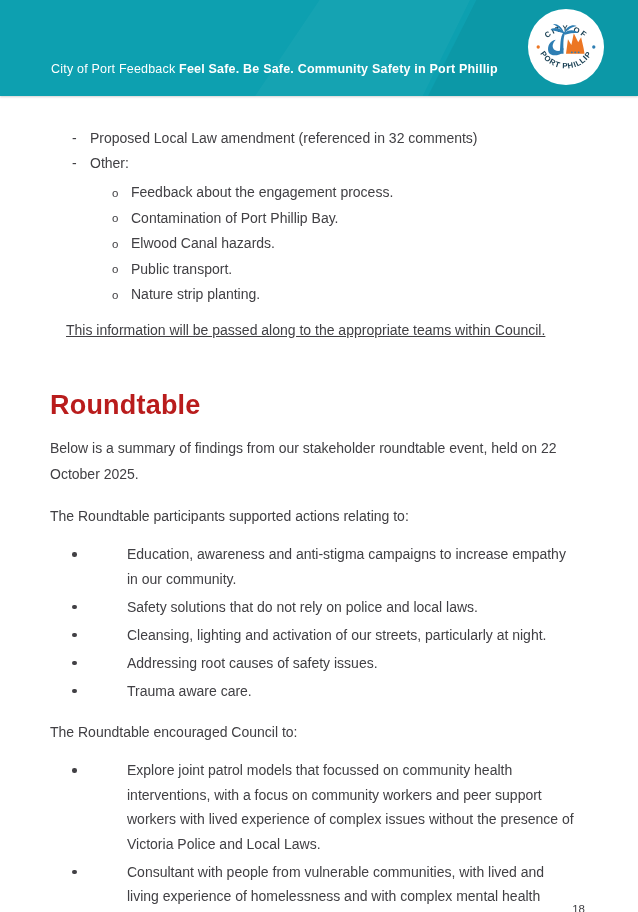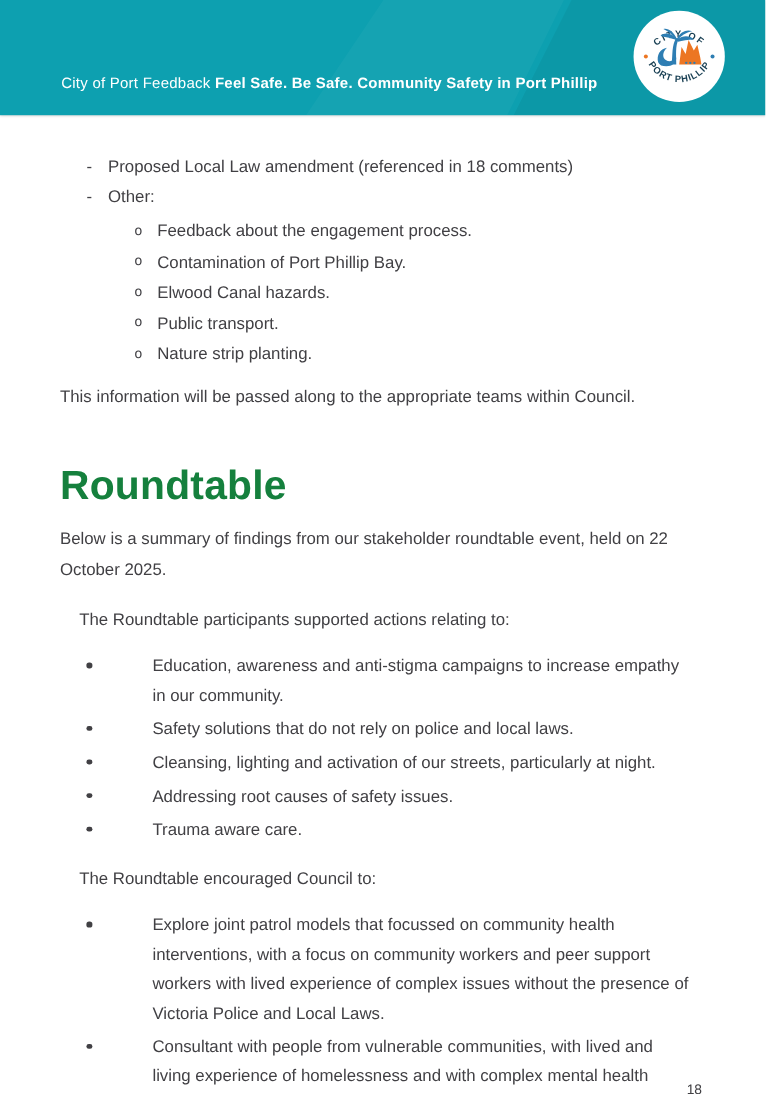--- a/index.html
+++ b/index.html
@@ -37,29 +37,29 @@
   li { display:flex; align-items:flex-start; }
   .marker { flex:none; }
 
   .dash-list { margin-left:22px; }
   .dash-list .marker { width:18px; }
 
   .circle-list { margin:4px 0 0 62px; }
   .circle-list li { margin-bottom:0.5px; }
   .circle-list .marker { width:19px; font-size:11.5px; position:relative; top:0.5px; }
 
-  .note { margin:11px 0 0 0; }
+  .note { margin:11px 0 0 16px;text-decoration:underline; }
 
   .heading {
-    margin:46px 0 0 0; font-size:34px; line-height:32px;
-    font-weight:800; color:#15803d; letter-spacing:0.2px;
+    margin:46px 0 0 0; font-size:27px; line-height:32px;
+    font-weight:800; color:#b91c1c; letter-spacing:0.2px;
   }
 
   .para { margin:14px 0 16px 0; line-height:26px; }
-  .list-label { margin:17px 0 0 16px; }
+  .list-label { margin:17px 0 0 0; }
 
   .bullet-list { margin:13px 0 0 22px; line-height:24.5px; }
   .bullet-list li { margin-bottom:3.5px;gap:37px; }
   .bullet-list .dot {
     flex:none; width:4.5px; height:4.5px; border-radius:50%;
     background:#414044; margin:10px 13.5px 0 0;
   }
 
   .page-number {
     position:absolute; right:53px; top:903px; font-size:11.5px; color:#414044;
@@ -103,21 +103,21 @@
         <circle cx="34" cy="30.5" r="1" fill="#2E7EB3"></circle>
       </g>
     </svg>
   </div>
 
   <div class="content">
 
     <ul class="dash-list">
       <li>
         <span class="marker">-</span>
-        <span>Proposed Local Law amendment (referenced in 18 comments)</span>
+        <span>Proposed Local Law amendment (referenced in 32 comments)</span>
       </li>
       <li>
         <span class="marker">-</span>
         <span>Other:</span>
       </li>
     </ul>
 
     <ul class="circle-list">
       <li>
         <span class="marker">o</span>

